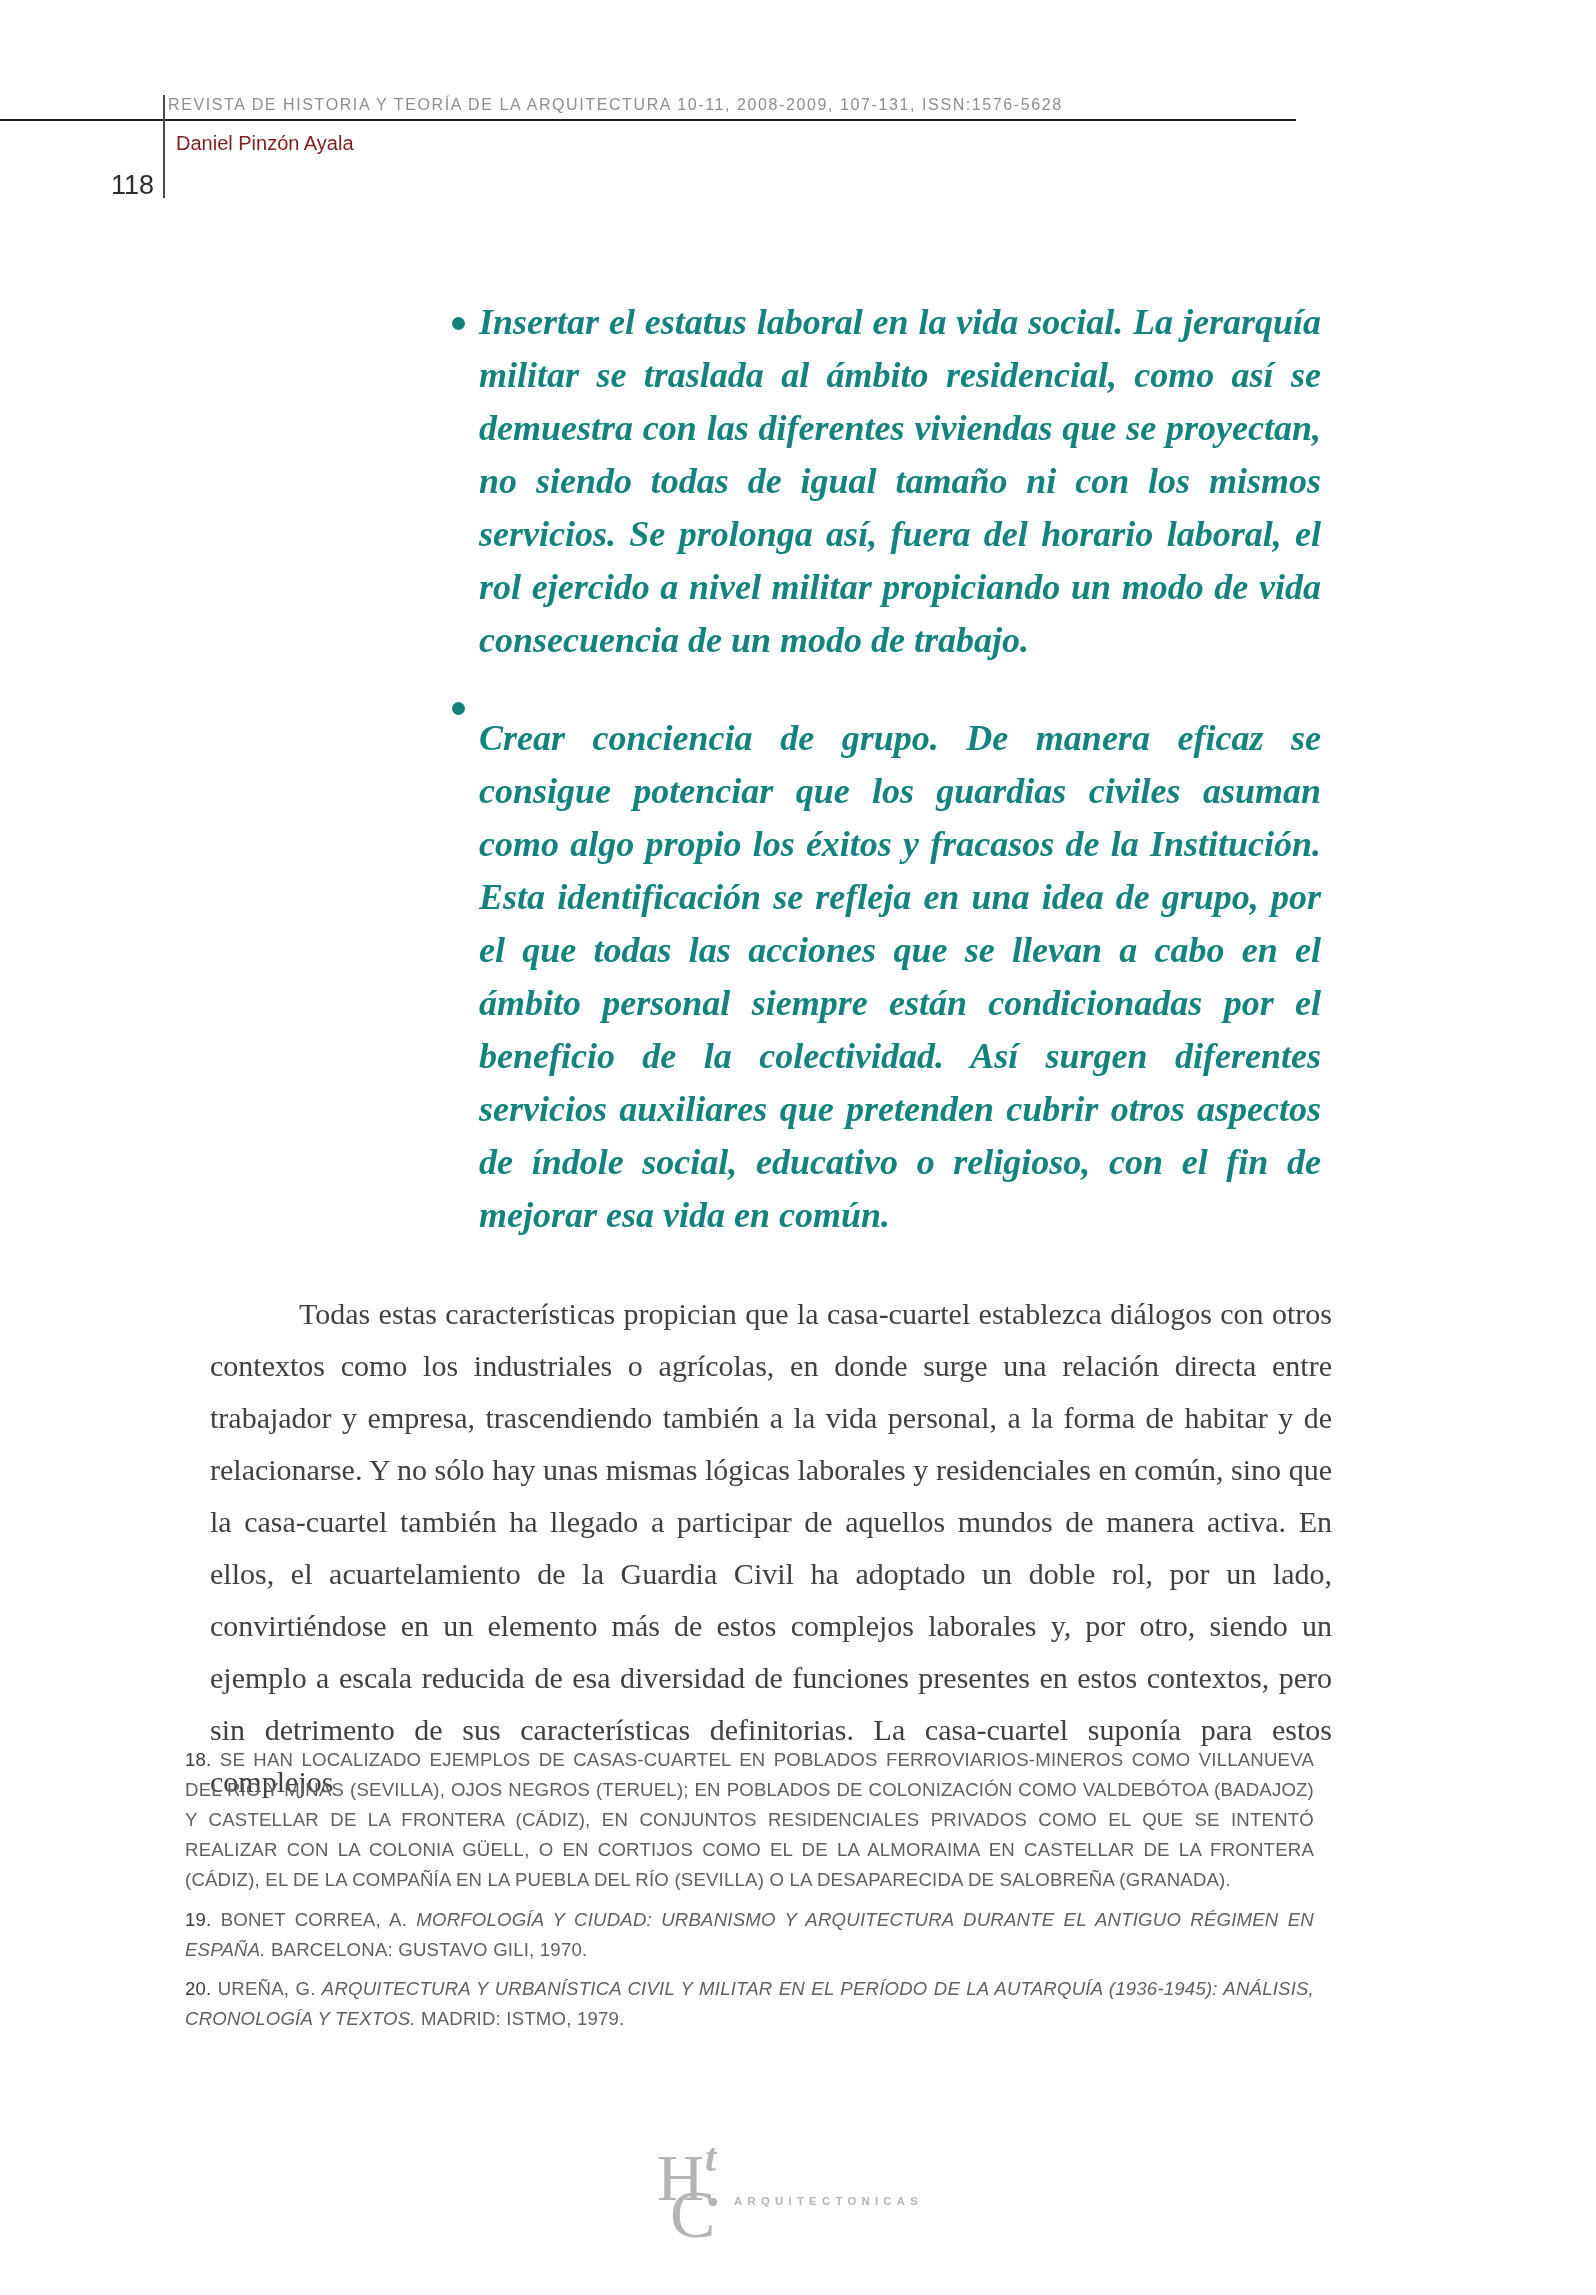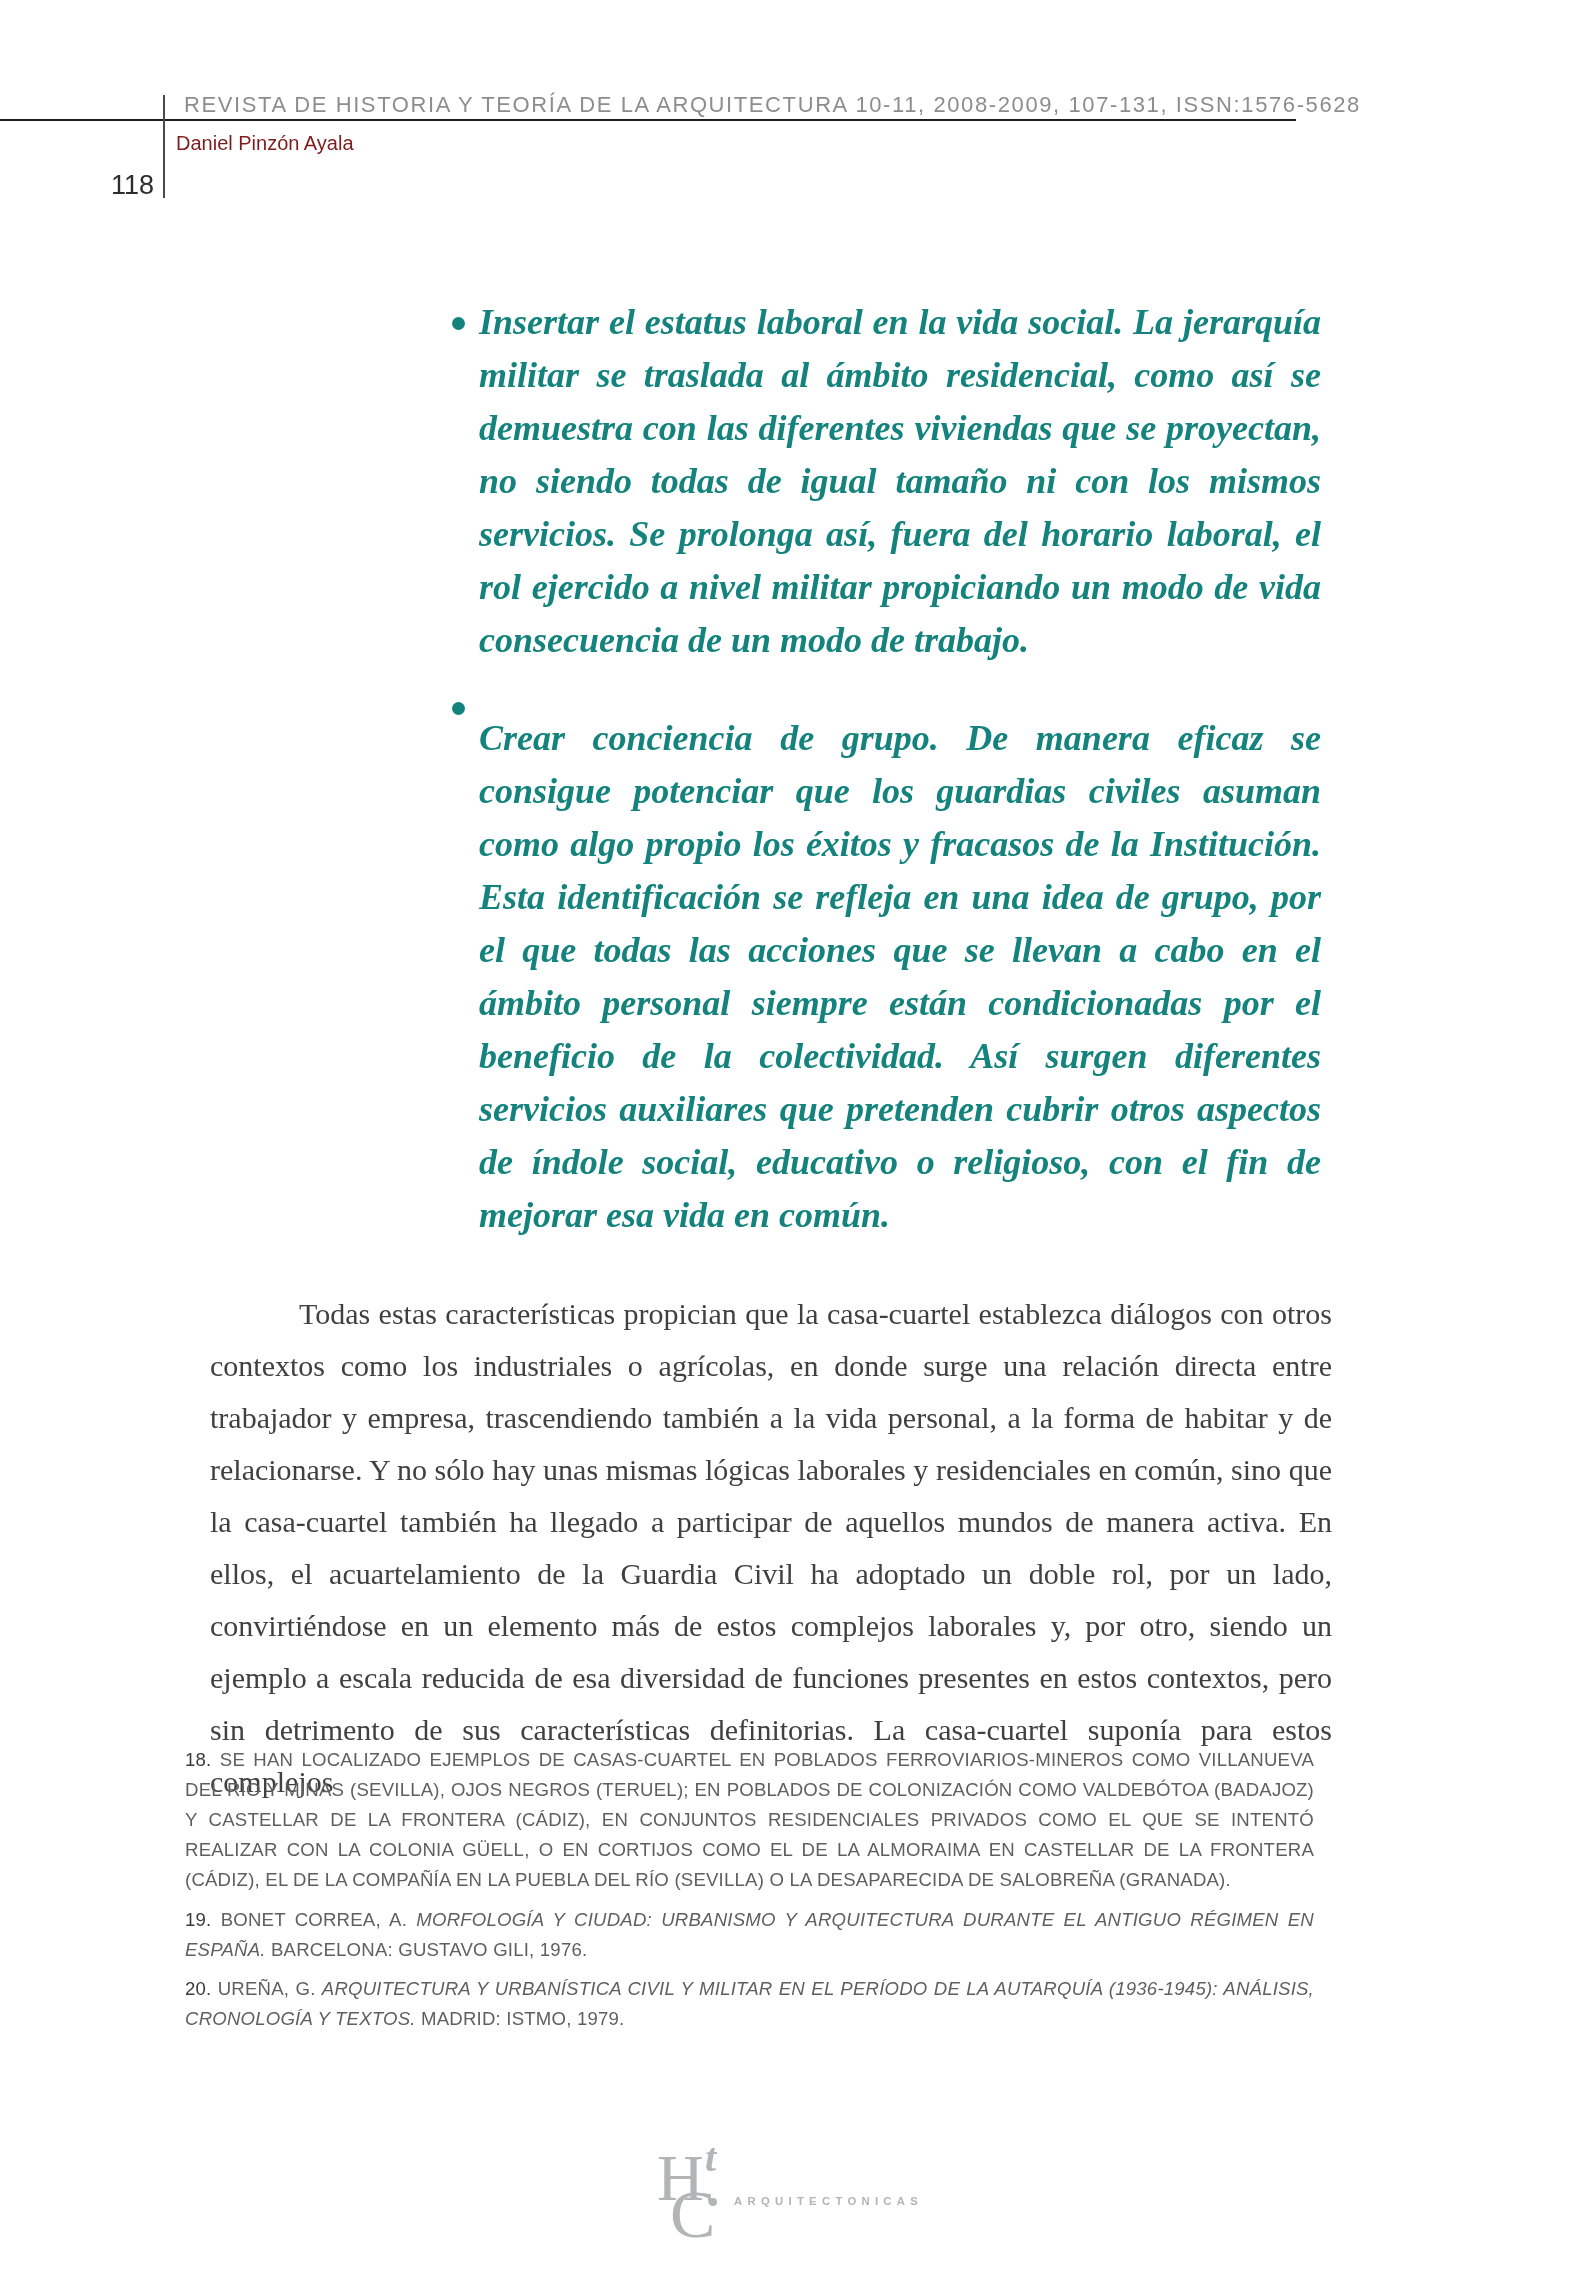--- a/index.html
+++ b/index.html
@@ -7,22 +7,22 @@
     position: relative;
     width: 1597px;
     height: 2295px;
     background: #ffffff;
     font-family: "Liberation Sans", sans-serif;
     overflow: hidden;
   }
   
   .journal-line {
     position: absolute;
-    left: 184px; top: 96px;
-    font-size: 22px;
+    left: 168px; top: 96px;
+    font-size: 16px;
     line-height: 18px;
     letter-spacing: 1.6px;
     color: #8d8d8d;
     white-space: nowrap;
   }
   .header-rule {
     position: absolute;
     left: 0; top: 119px;
     width: 1296px; height: 2.4px;
     background: #1d1d1b;
@@ -166,21 +166,21 @@
 
   <div class="footnotes">
     <p>
       <span class="fn-num">18.</span>
       <span>SE HAN LOCALIZADO EJEMPLOS DE CASAS-CUARTEL EN POBLADOS FERROVIARIOS-MINEROS COMO VILLANUEVA DEL RÍO Y MINAS (SEVILLA), OJOS NEGROS (TERUEL); EN POBLADOS DE COLONIZACIÓN COMO VALDEBÓTOA (BADAJOZ) Y CASTELLAR DE LA FRONTERA (CÁDIZ), EN CONJUNTOS RESIDENCIALES PRIVADOS COMO EL QUE SE INTENTÓ REALIZAR CON LA COLONIA GÜELL, O EN CORTIJOS COMO EL DE LA ALMORAIMA EN CASTELLAR DE LA FRONTERA (CÁDIZ), EL DE LA COMPAÑÍA EN LA PUEBLA DEL RÍO (SEVILLA) O LA DESAPARECIDA DE SALOBREÑA (GRANADA).</span><span class="fn-italic"></span><span></span>
     </p>
     <p>
       <span class="fn-num">19.</span>
       <span>BONET CORREA, A.</span>
       <span class="fn-italic">MORFOLOGÍA Y CIUDAD: URBANISMO Y ARQUITECTURA DURANTE EL ANTIGUO RÉGIMEN EN ESPAÑA.</span>
-      <span>BARCELONA: GUSTAVO GILI, 1976.</span>
+      <span>BARCELONA: GUSTAVO GILI, 1970.</span>
     </p>
     <p>
       <span class="fn-num">20.</span>
       <span>UREÑA, G.</span>
       <span class="fn-italic">ARQUITECTURA Y URBANÍSTICA CIVIL Y MILITAR EN EL PERÍODO DE LA AUTARQUÍA (1936-1945): ANÁLISIS, CRONOLOGÍA Y TEXTOS.</span>
       <span>MADRID: ISTMO, 1979.</span>
     </p>
   </div>
 
   <div class="logo">

